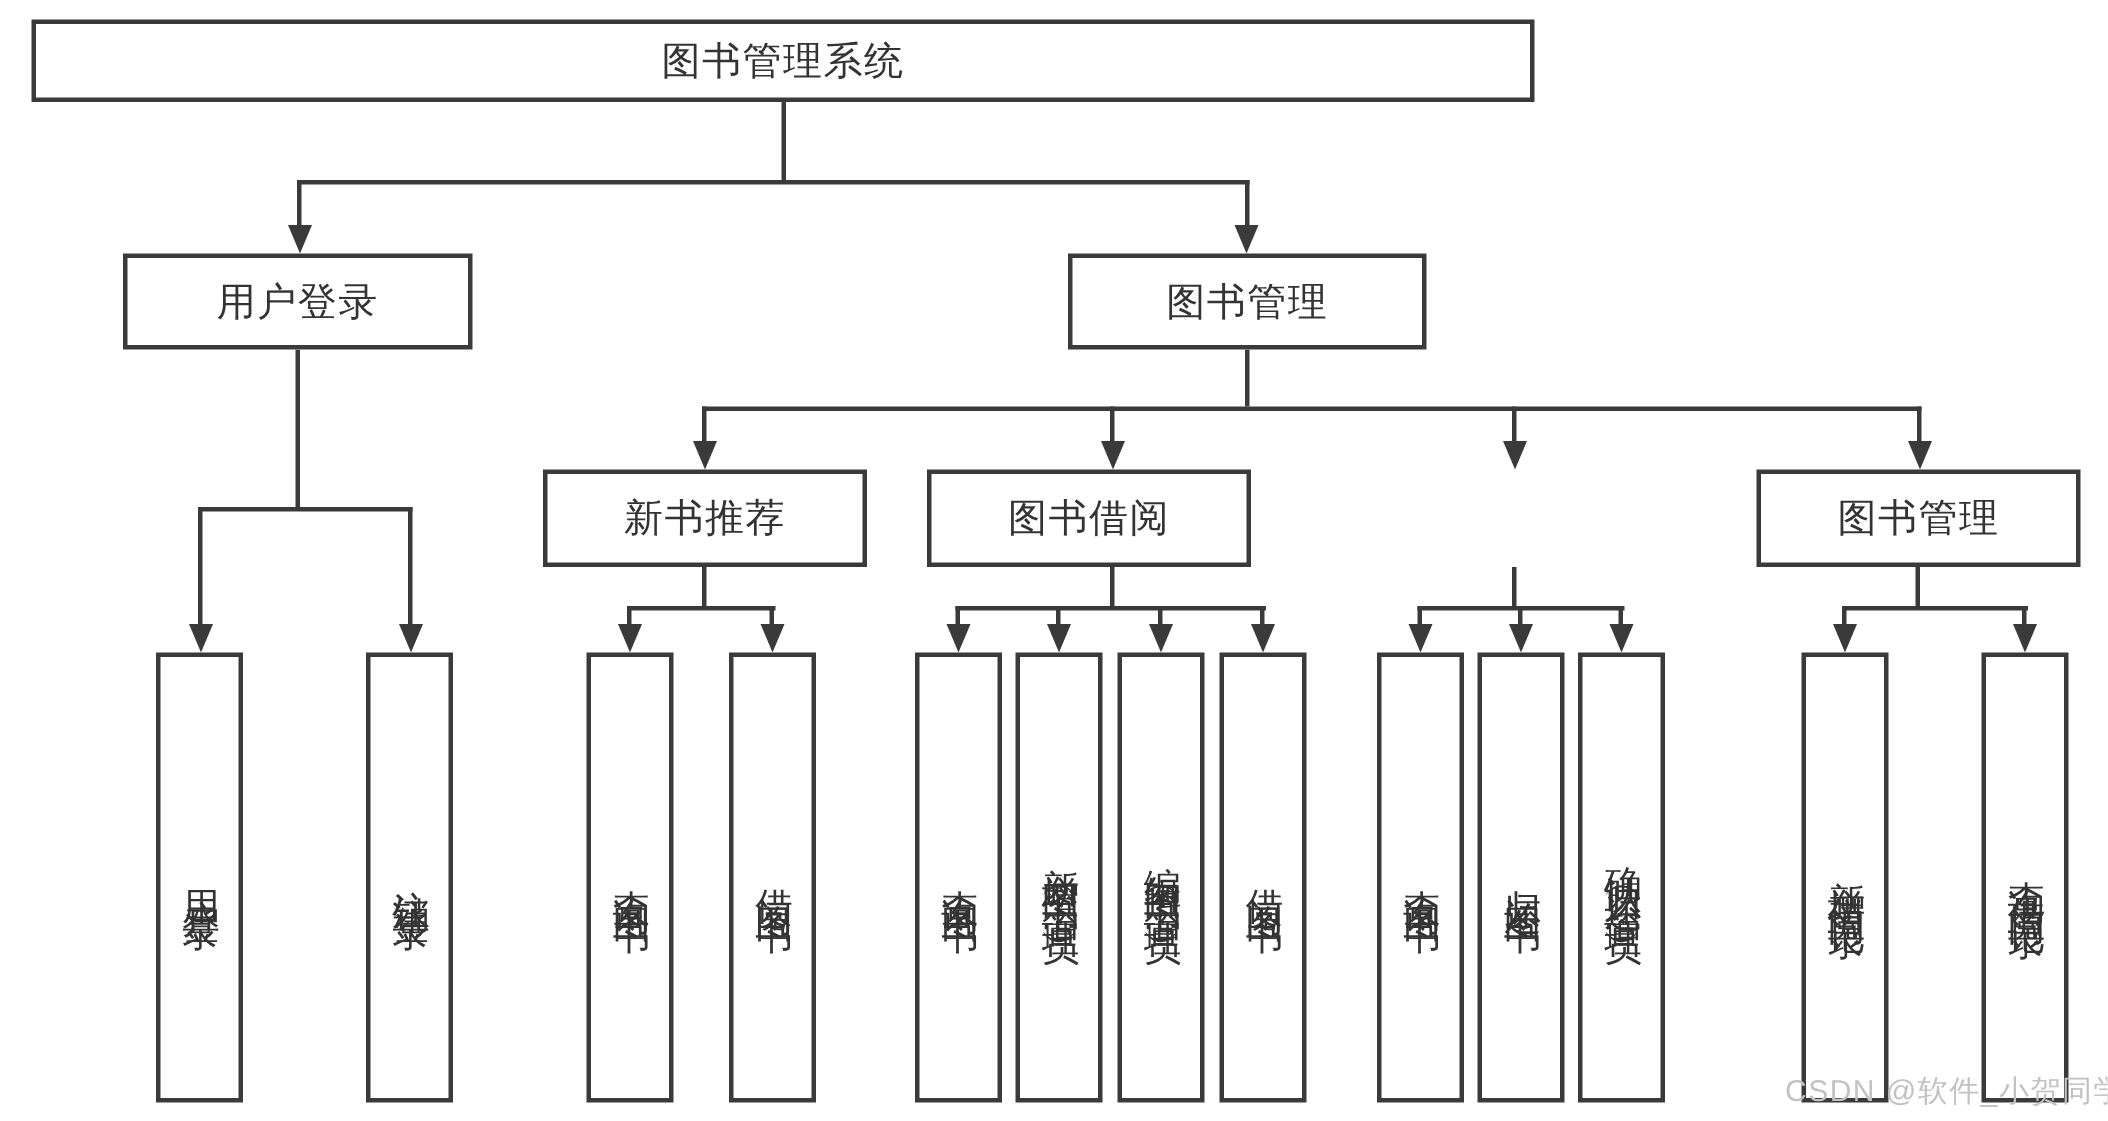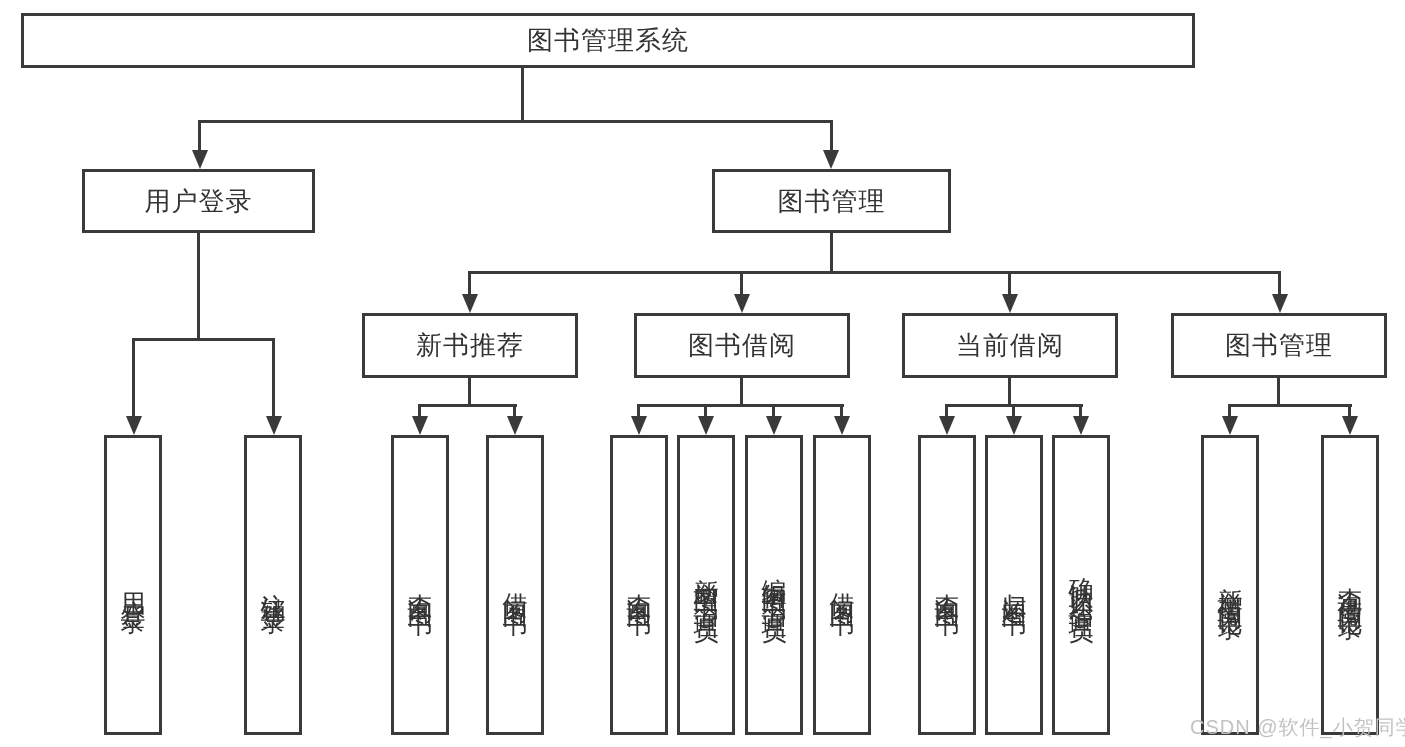--- a/index.html
+++ b/index.html
@@ -101,39 +101,36 @@
   <div class="vl" style="left:1079px;top:404px;height:14px"></div>
   <div class="arr" style="left:1073px;top:416px"></div>
 
   <div class="vl" style="left:1277px;top:378px;height:26px"></div>
   <div class="hl" style="left:1228px;top:404px;width:124px"></div>
   <div class="vl" style="left:1228px;top:404px;height:14px"></div>
   <div class="arr" style="left:1222px;top:416px"></div>
   <div class="vl" style="left:1348px;top:404px;height:14px"></div>
   <div class="arr" style="left:1342px;top:416px"></div>
 
-  <div class="bx" style="left:21px;top:13px;width:1174px;height:55px">
+  <div class="bx" style="left:21px;top:13px;width:1002px;height:55px">
     <span class="lbl">图书管理系统</span>
   </div>
 
   <div class="bx" style="left:82px;top:169px;width:233px;height:64px">
     <span class="lbl">用户登录</span>
   </div>
   <div class="bx" style="left:362px;top:313px;width:216px;height:65px">
     <span class="lbl">新书推荐</span>
   </div>
 
   <div class="bx" style="left:712px;top:169px;width:239px;height:64px">
     <span class="lbl">图书管理</span>
   </div>
-  <div class="bx" style="left:634px;top:313px;width:216px;height:65px">
+  <div class="bx" style="left:618px;top:313px;width:216px;height:65px">
     <span class="lbl">图书借阅</span>
-  </div>
-  <div class="bx" style="left:902px;top:313px;width:216px;height:65px">
-    <span class="lbl">当前借阅</span>
   </div>
   <div class="bx" style="left:1171px;top:313px;width:216px;height:65px">
     <span class="lbl">图书管理</span>
   </div>
 
   <div class="bx leaf" style="left:104px;top:435px;width:58px;height:300px">
     <span class="lbl">用户登录</span>
   </div>
   <div class="bx leaf" style="left:244px;top:435px;width:58px;height:300px">
     <span class="lbl">注销登录</span>

